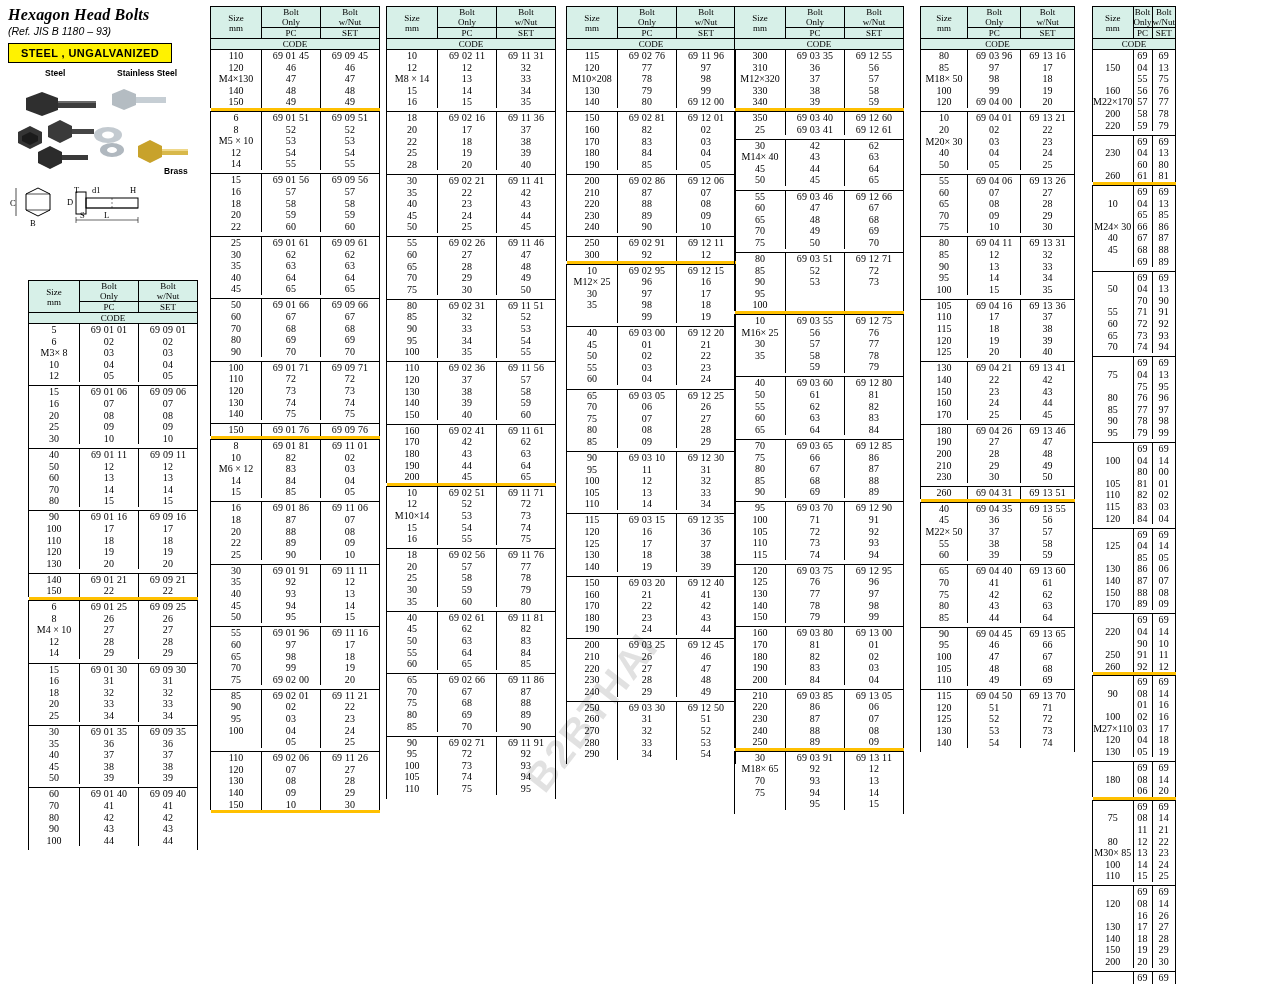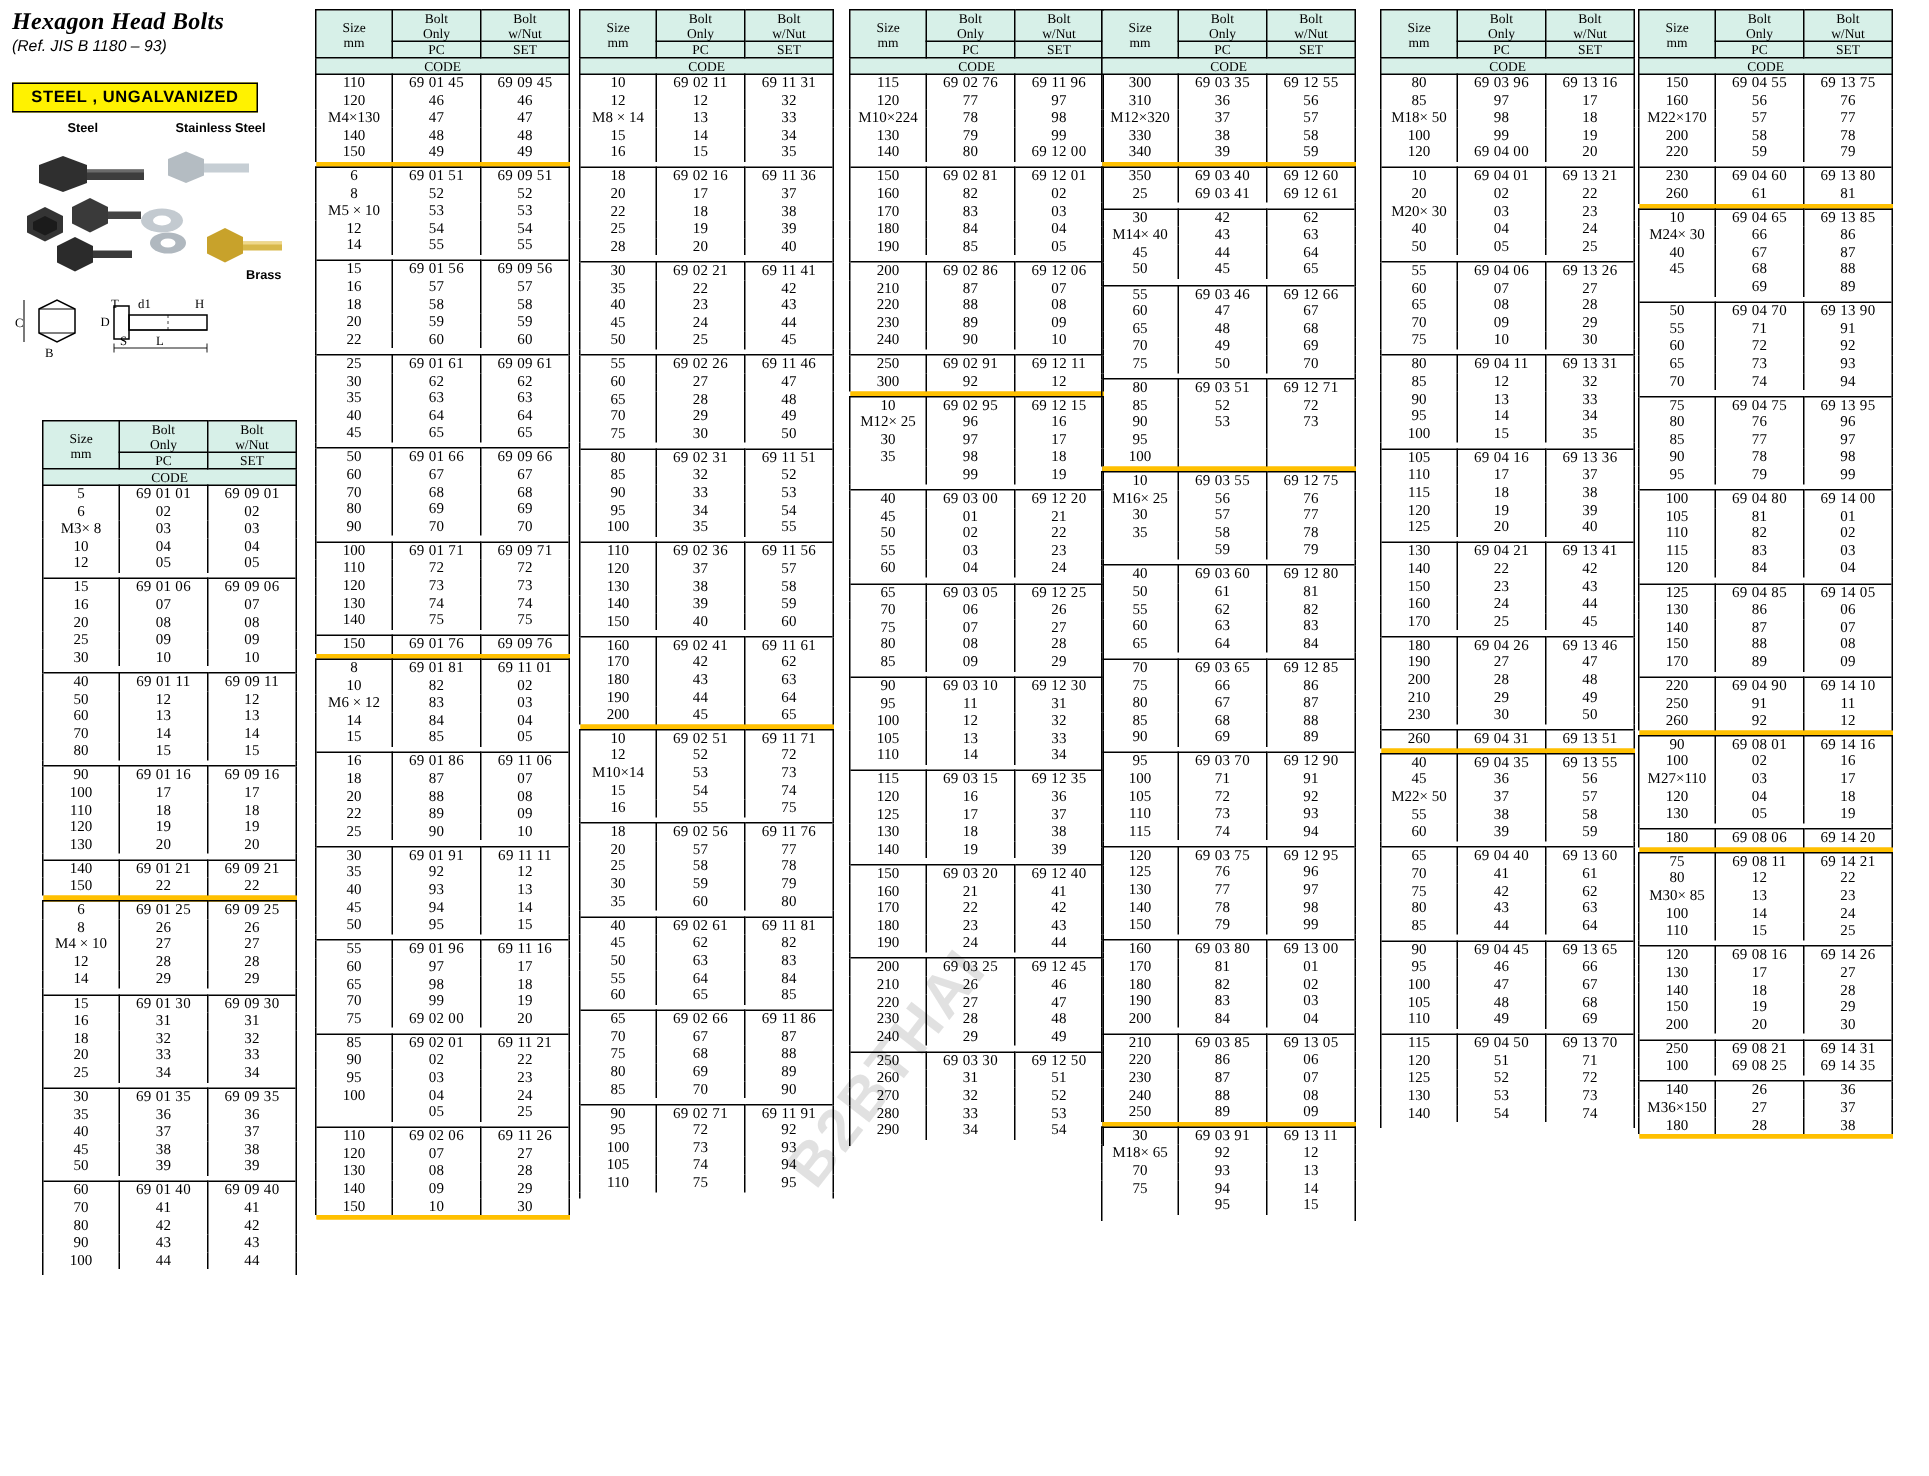--- a/index.html
+++ b/index.html
@@ -2,28 +2,28 @@
 <html><head>
 <meta charset="utf-8">
 <style>
   html,body{margin:0;padding:0;background:#ffffff;}
   body{
     width:1286px;height:984px;
     font-family:"Liberation Serif", serif;
     font-size:10px;color:#000;
     position:relative;overflow:hidden;
   }
-  .page{position:relative;width:1286px;height:984px;}
+  .page{position:relative;width:1075px;height:984px;}
 
   
   #header{position:absolute;left:8px;top:6px;width:190px;}
   #title{font-family:"Liberation Serif",serif;font-weight:bold;font-style:italic;font-size:16px;letter-spacing:.2px;}
   #subtitle{font-family:Liberation Sans, sans-serif;font-style:italic;font-size:10.5px;margin-top:1px;}
   #steel-band{
-    margin-top:18px;background:#FFF200;border:1px solid #000;
+    margin-top:6px;background:#FFF200;border:1px solid #000;
     width:162px;height:18px;line-height:18px;text-align:center;
     font-family:"Liberation Sans",sans-serif;font-weight:bold;font-size:11px;letter-spacing:.4px;
   }
   .mat-labels{position:relative;height:12px;margin-top:5px;}
   .mat-labels span{position:absolute;font-family:"Liberation Sans",sans-serif;font-size:8.5px;font-weight:bold;padding-left:21px;}
   .lbl-steel{left:16px;}
   .lbl-ss{left:88px;}
   .lbl-brass{left:128px;top:76px;padding-left:24px;}
   #art{position:relative;height:104px;width:190px;}
 
@@ -1147,21 +1147,21 @@
             <td class="c-size">115</td>
             <td class="c-code">69 02 76</td>
             <td class="c-code">69 11 96</td>
           </tr>
           <tr class="row">
             <td class="c-size">120</td>
             <td class="c-code">77</td>
             <td class="c-code">97</td>
           </tr>
           <tr class="row">
-            <td class="c-size">M10×224</td>
+            <td class="c-size">M10×208</td>
             <td class="c-code">78</td>
             <td class="c-code">98</td>
           </tr>
           <tr class="row">
             <td class="c-size">130</td>
             <td class="c-code">79</td>
             <td class="c-code">99</td>
           </tr>
           <tr class="row">
             <td class="c-size">140</td>

